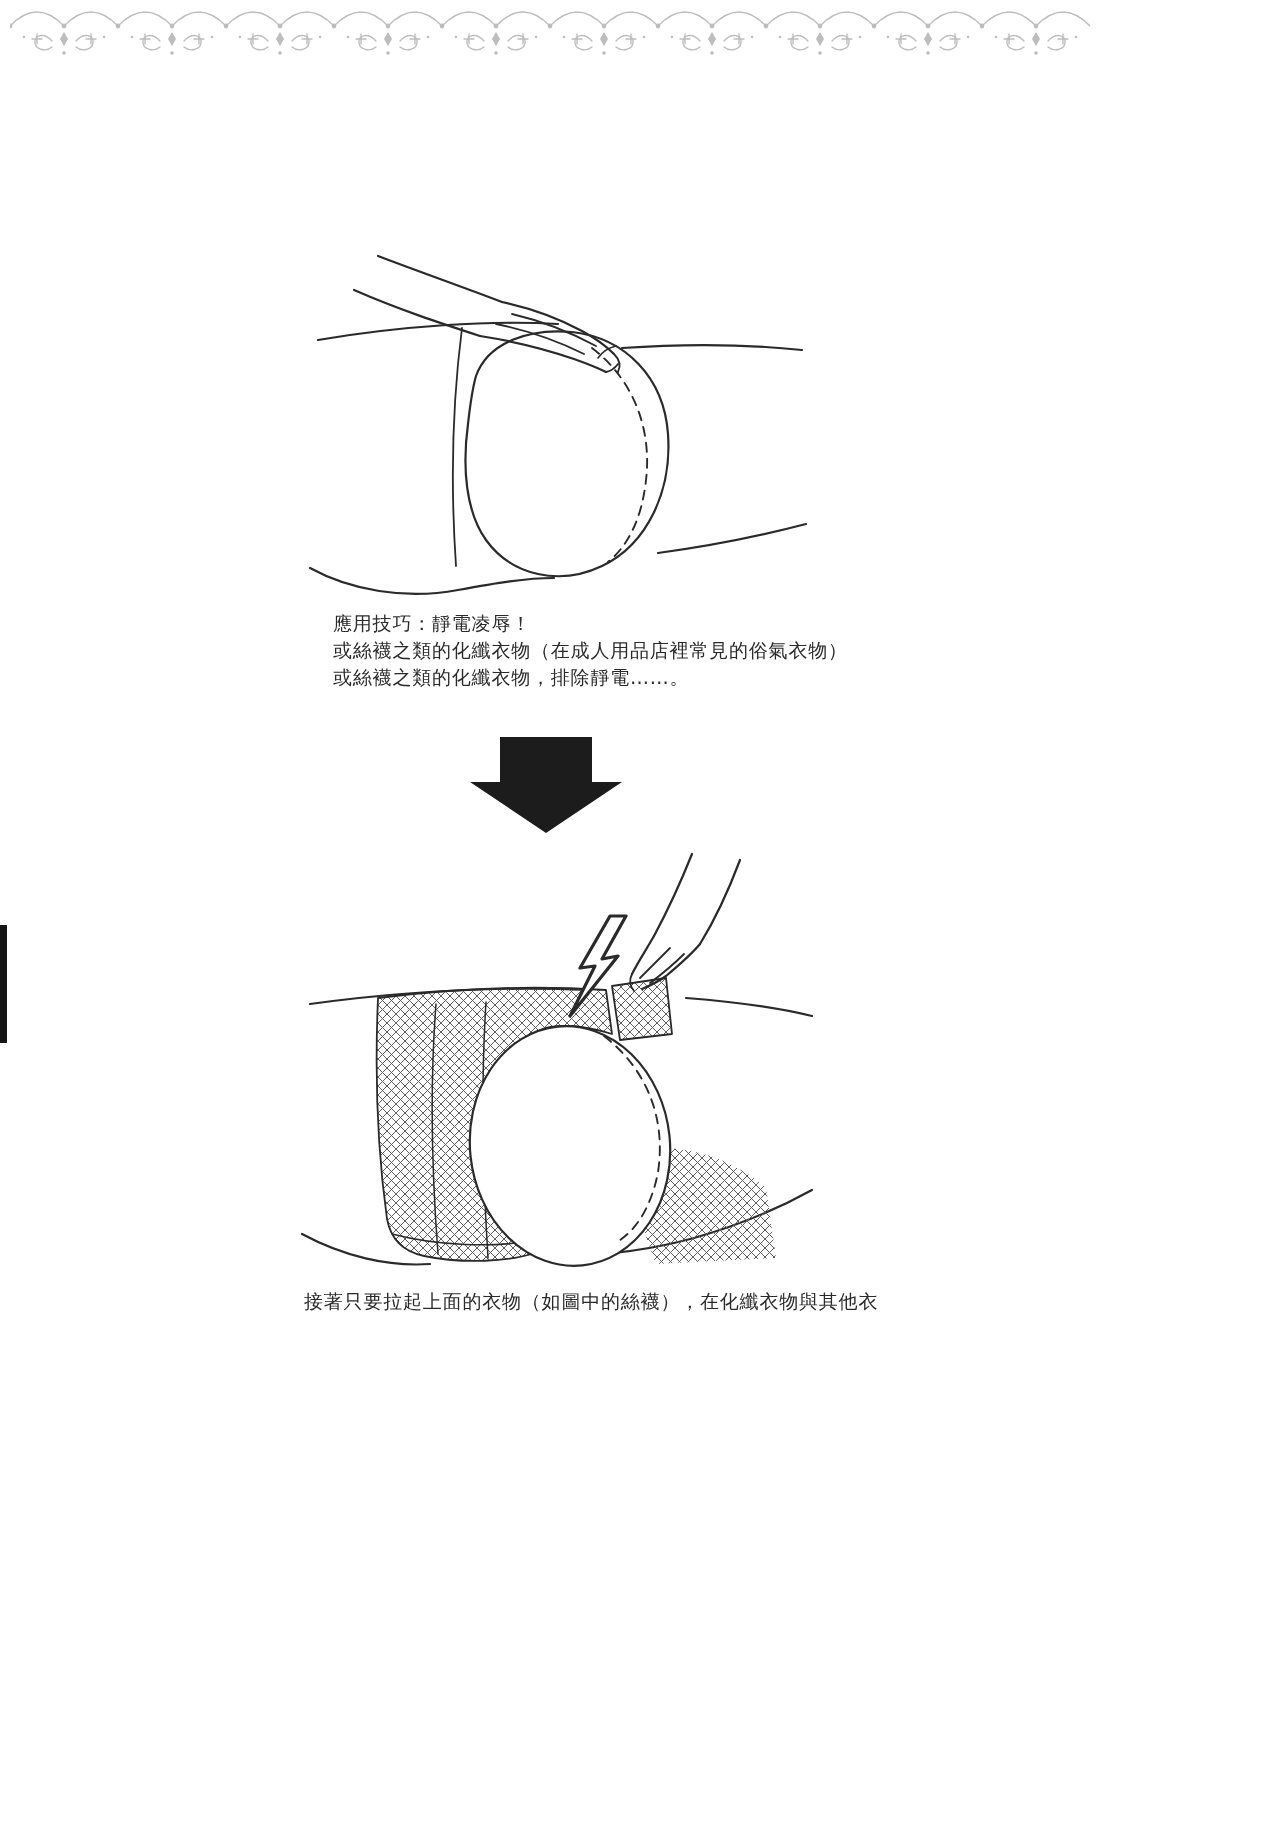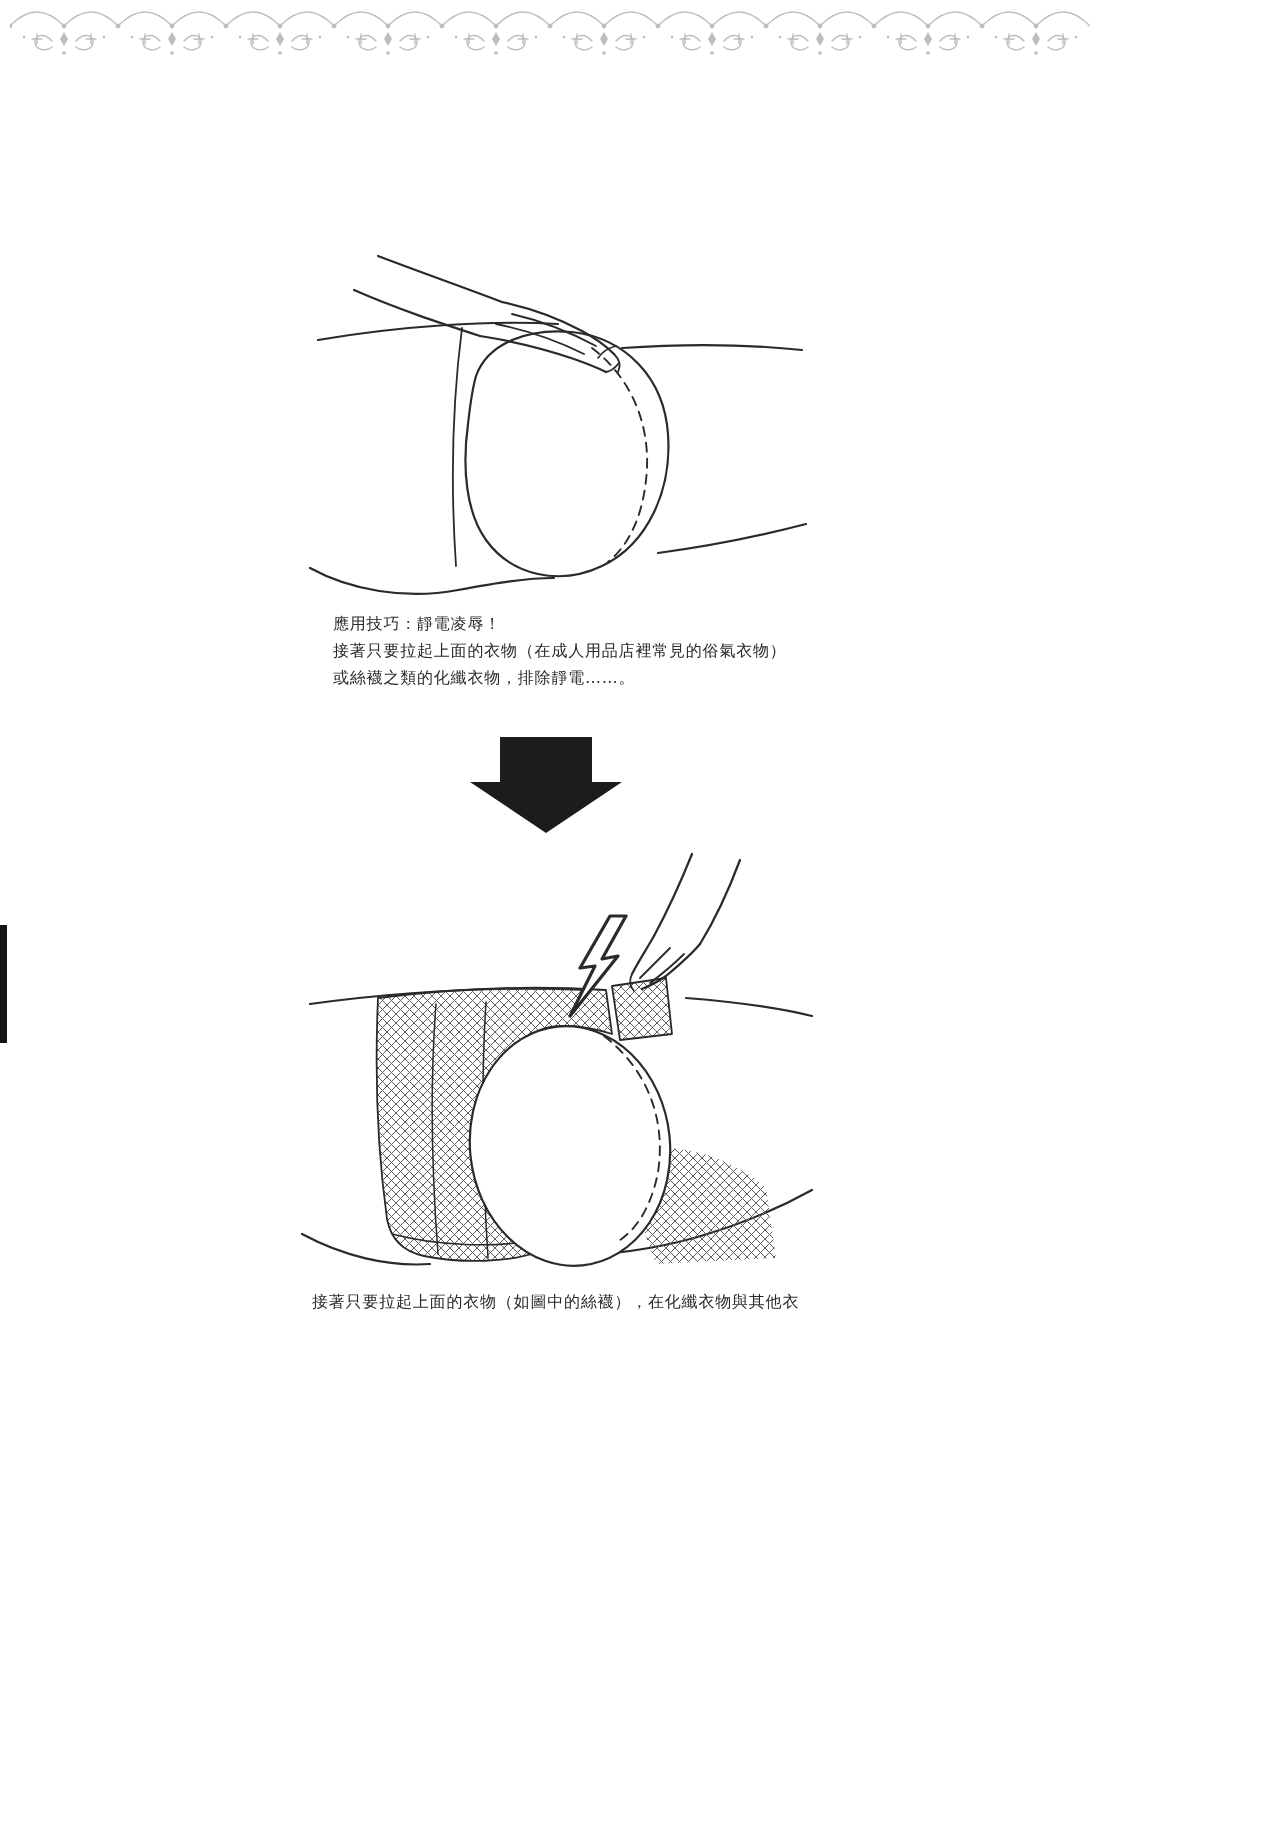--- a/index.html
+++ b/index.html
@@ -7,21 +7,21 @@
     width: 1280px; height: 1828px;
     position: relative;
     background: var(--paper, #ffffff);
     font-family: "DejaVu Sans", "Liberation Sans", sans-serif;
     color: var(--ink, #2a2a2a);
     overflow: hidden;
   }
   .abs { position: absolute; }
 
   .caption {
-    font-size: 16px;
+    font-size: 19px;
     line-height: 27px;
     letter-spacing: 0.8px;
     color: var(--ink, #2a2a2a);
     white-space: nowrap;
   }
 
   
   svg.lineart {
     color: var(--ink, #2a2a2a);
     fill: none;
@@ -99,21 +99,21 @@
     <path stroke-width="1.8" d="M 222,86 C 252,93 280,104 306,118"></path>
     <path stroke-width="1.8" d="M 206,96 C 236,102 266,112 294,126"></path>
     <path stroke-width="1.8" d="M 324,126 C 330,132 331,138 328,144"></path>
     <path stroke-width="1.8" d="M 316,144 C 321,143 325,140 328,136"></path>
     <path stroke-width="1.6" d="M 308,130 C 312,124 318,120 326,118"></path>
   </g>
 </svg>
 
 <div class="abs caption" style="left:333px;top:610px">
   <div>應用技巧：靜電凌辱！</div>
-  <div>接著只要拉起上面的衣物（在成人用品店裡常見的俗氣衣物）</div>
+  <div>或絲襪之類的化纖衣物（在成人用品店裡常見的俗氣衣物）</div>
   <div>或絲襪之類的化纖衣物，排除靜電……。</div>
 </div>
 
 <svg class="abs" style="left:470px;top:737px" width="152" height="96" viewBox="0 0 152 96">
   <polygon class="arrowfill" points="30,0 122,0 122,45 152,45 76,96 0,45 30,45"></polygon>
 </svg>
 
 <svg class="abs lineart" style="left:288px;top:852px" width="540" height="430" viewBox="0 0 540 430">
   <defs>
     <pattern id="xh2" width="9" height="9" patternUnits="userSpaceOnUse">
@@ -149,17 +149,17 @@
     <path d="M 412,92 C 402,104 390,114 378,124 C 370,130 361,134 354,137"></path>
     <path stroke-width="1.8" d="M 382,96 C 372,106 362,116 352,126"></path>
     <path stroke-width="1.8" d="M 396,102 C 386,112 374,122 362,131"></path>
     <path stroke-width="1.8" d="M 344,122 C 341,128 342,134 346,139"></path>
   </g>
   <g>
     <path fill="#ffffff" stroke-width="3.2" d="M 322,64 L 292,116 L 307,114 L 282,164 L 330,104 L 314,107 L 338,64 Z"></path>
   </g>
 </svg>
 
-<div class="abs caption" style="left:312px;top:1288px">
+<div class="abs caption" style="left:304px;top:1288px">
   <div>接著只要拉起上面的衣物（如圖中的絲襪），在化纖衣物與其他衣</div>
 </div>
 
 <div class="abs edge-mark" style="left:0;top:925px;width:7px;height:118px"></div>
 
 </body></html>

